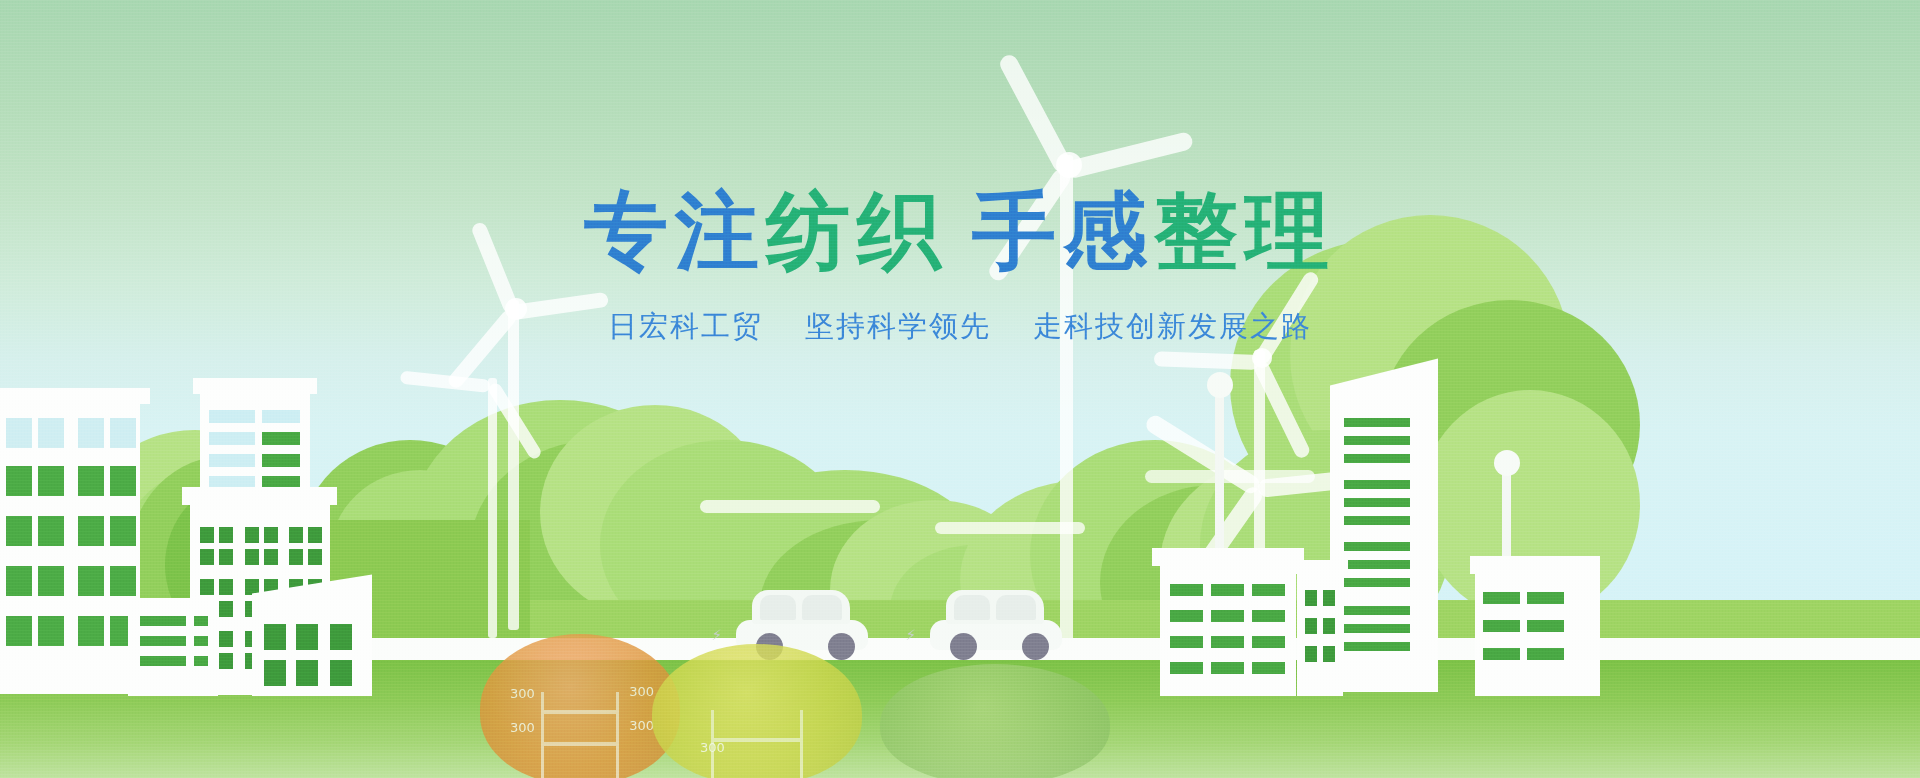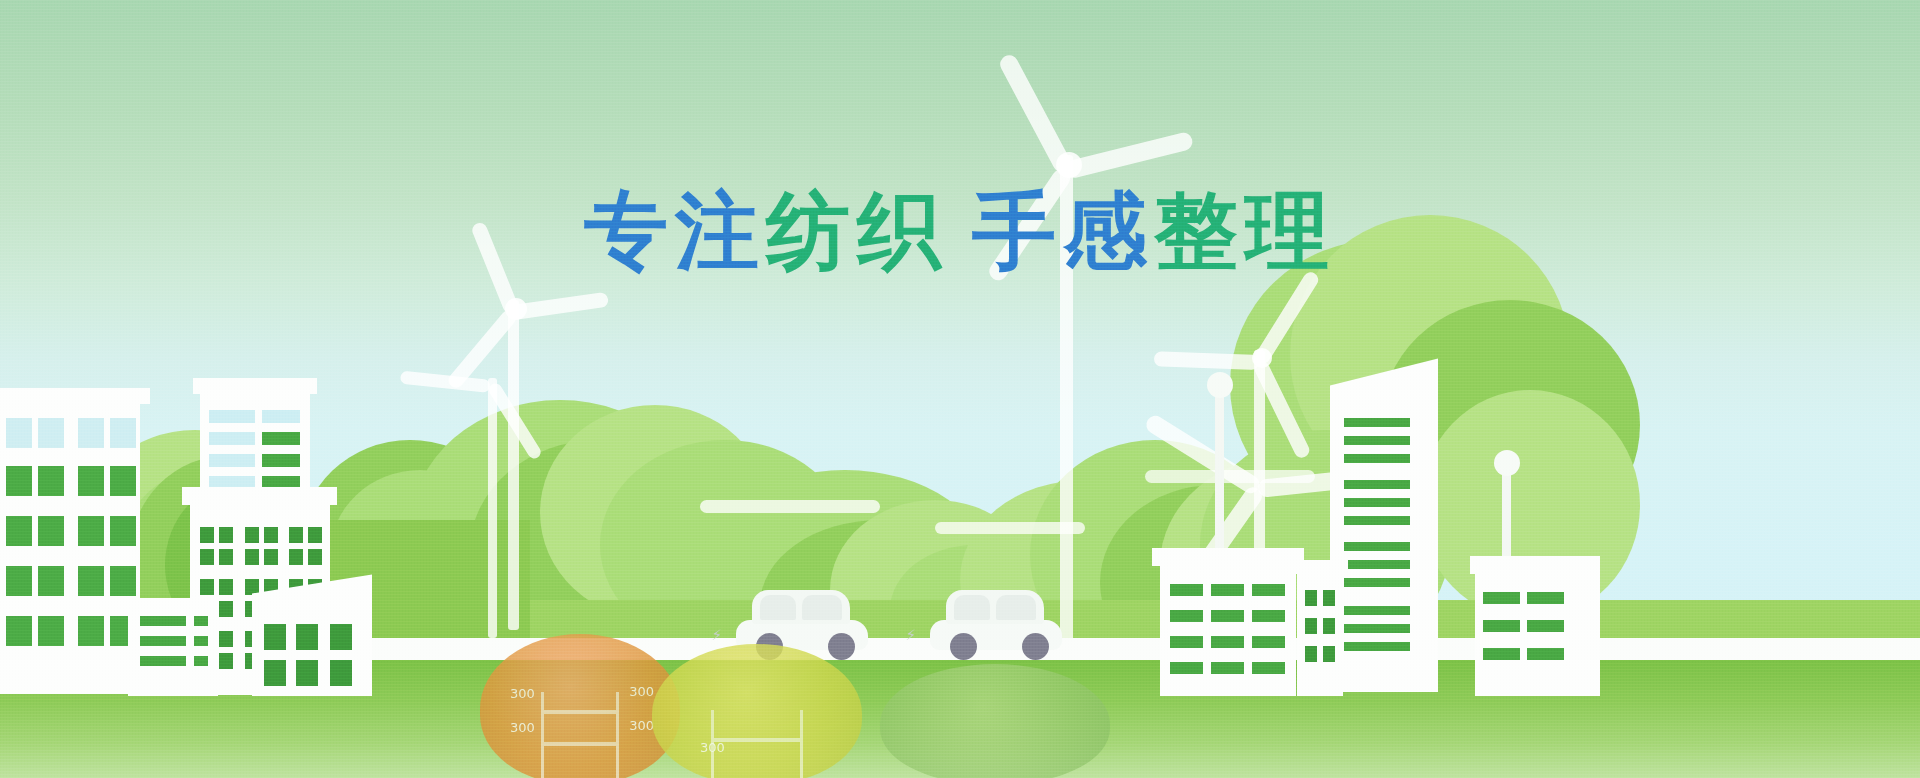--- a/index.html
+++ b/index.html
@@ -513,16 +513,17 @@
     <div class="flask-grad" style="width:86px; height:74px;">
       <div class="flask-tick" style="left:0; right:0; top:28px;"></div>
     </div>
     <div class="flask-label" style="left:48px; top:96px;">300</div>
   </div>
 
   <div class="flask" style="left:880px; width:230px; height:120px; background:radial-gradient(circle at 45% 35%, rgba(175,215,130,.9) 0%, rgba(150,200,110,.85) 60%, rgba(135,190,100,.85) 100%);"></div>
 
   <div class="text-block">
     <h1 class="headline"><span class="seg-a">专注</span><span class="seg-b">纺织</span><span class="sp"></span><span class="seg-a">手感</span><span class="seg-b">整理</span></h1>
+    <p class="subline"><span>日宏科工贸</span><span class="gap"></span><span>坚持科学领先</span><span class="gap"></span><span>走科技创新发展之路</span></p>
   </div>
 
   <div class="texture"></div>
 </div>
 
 </body></html>

